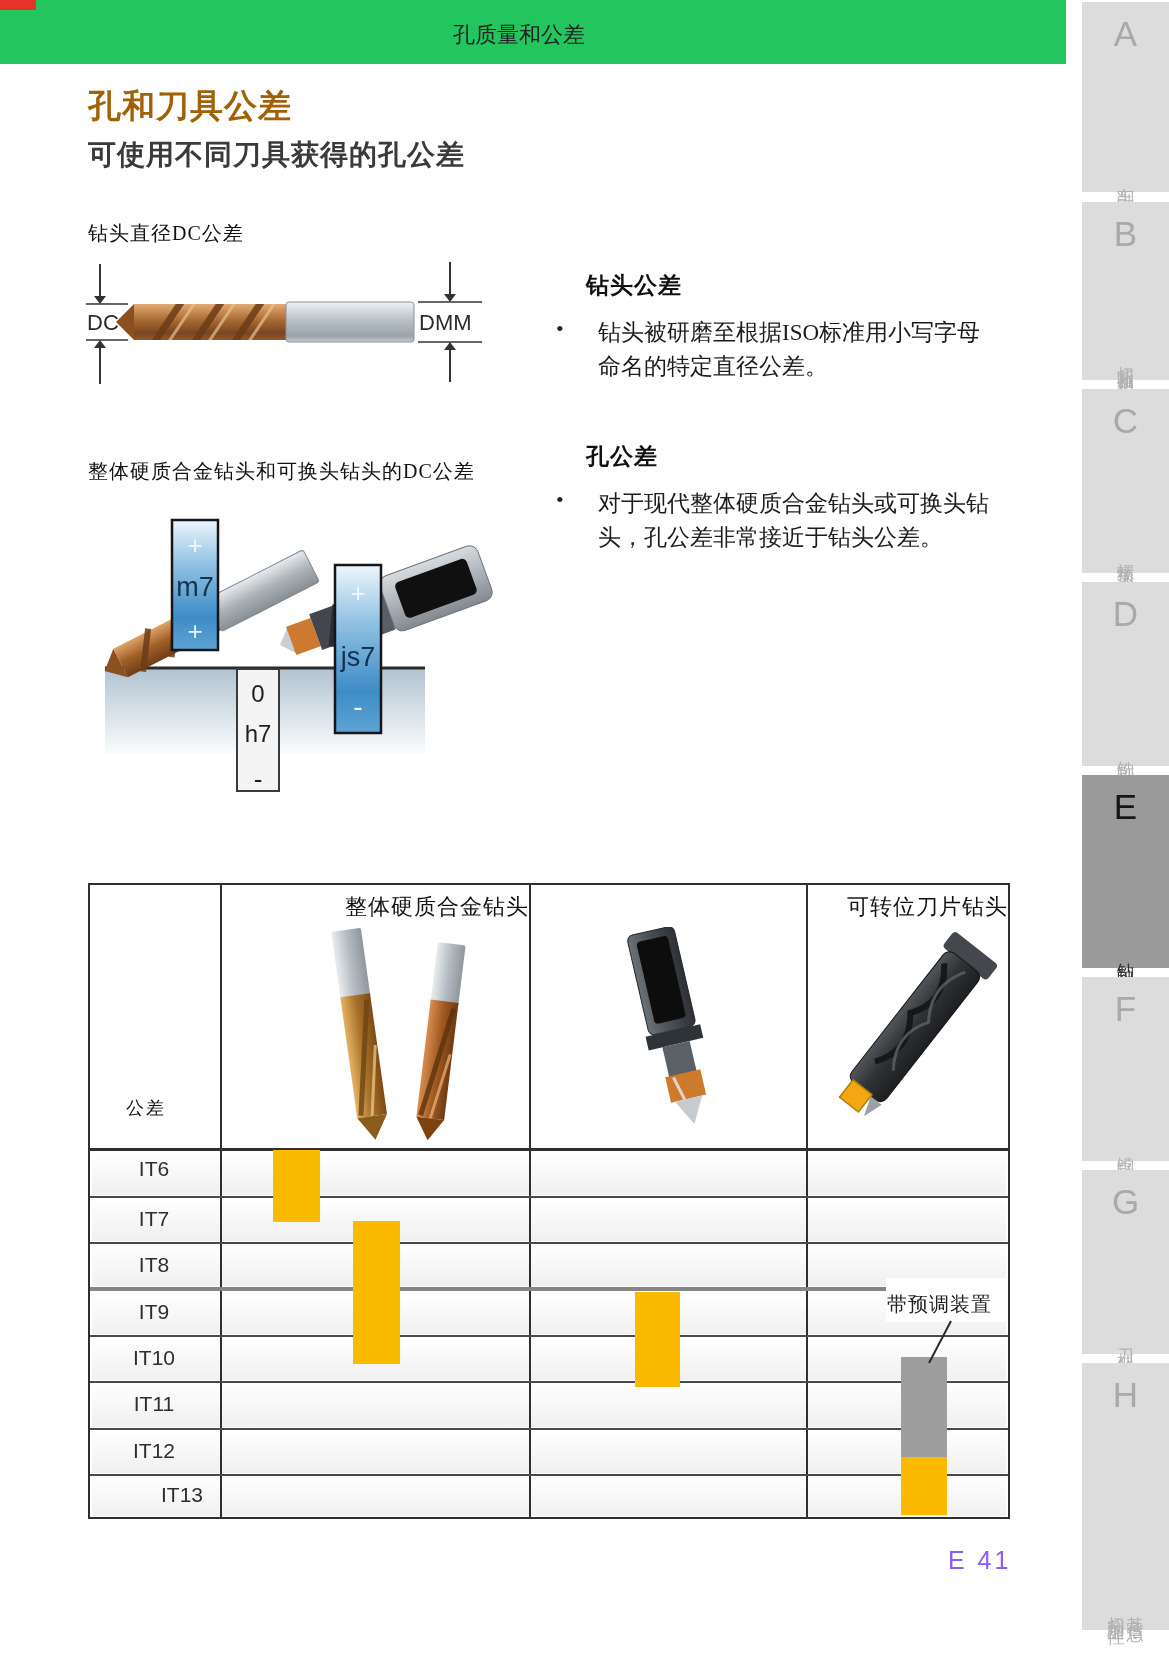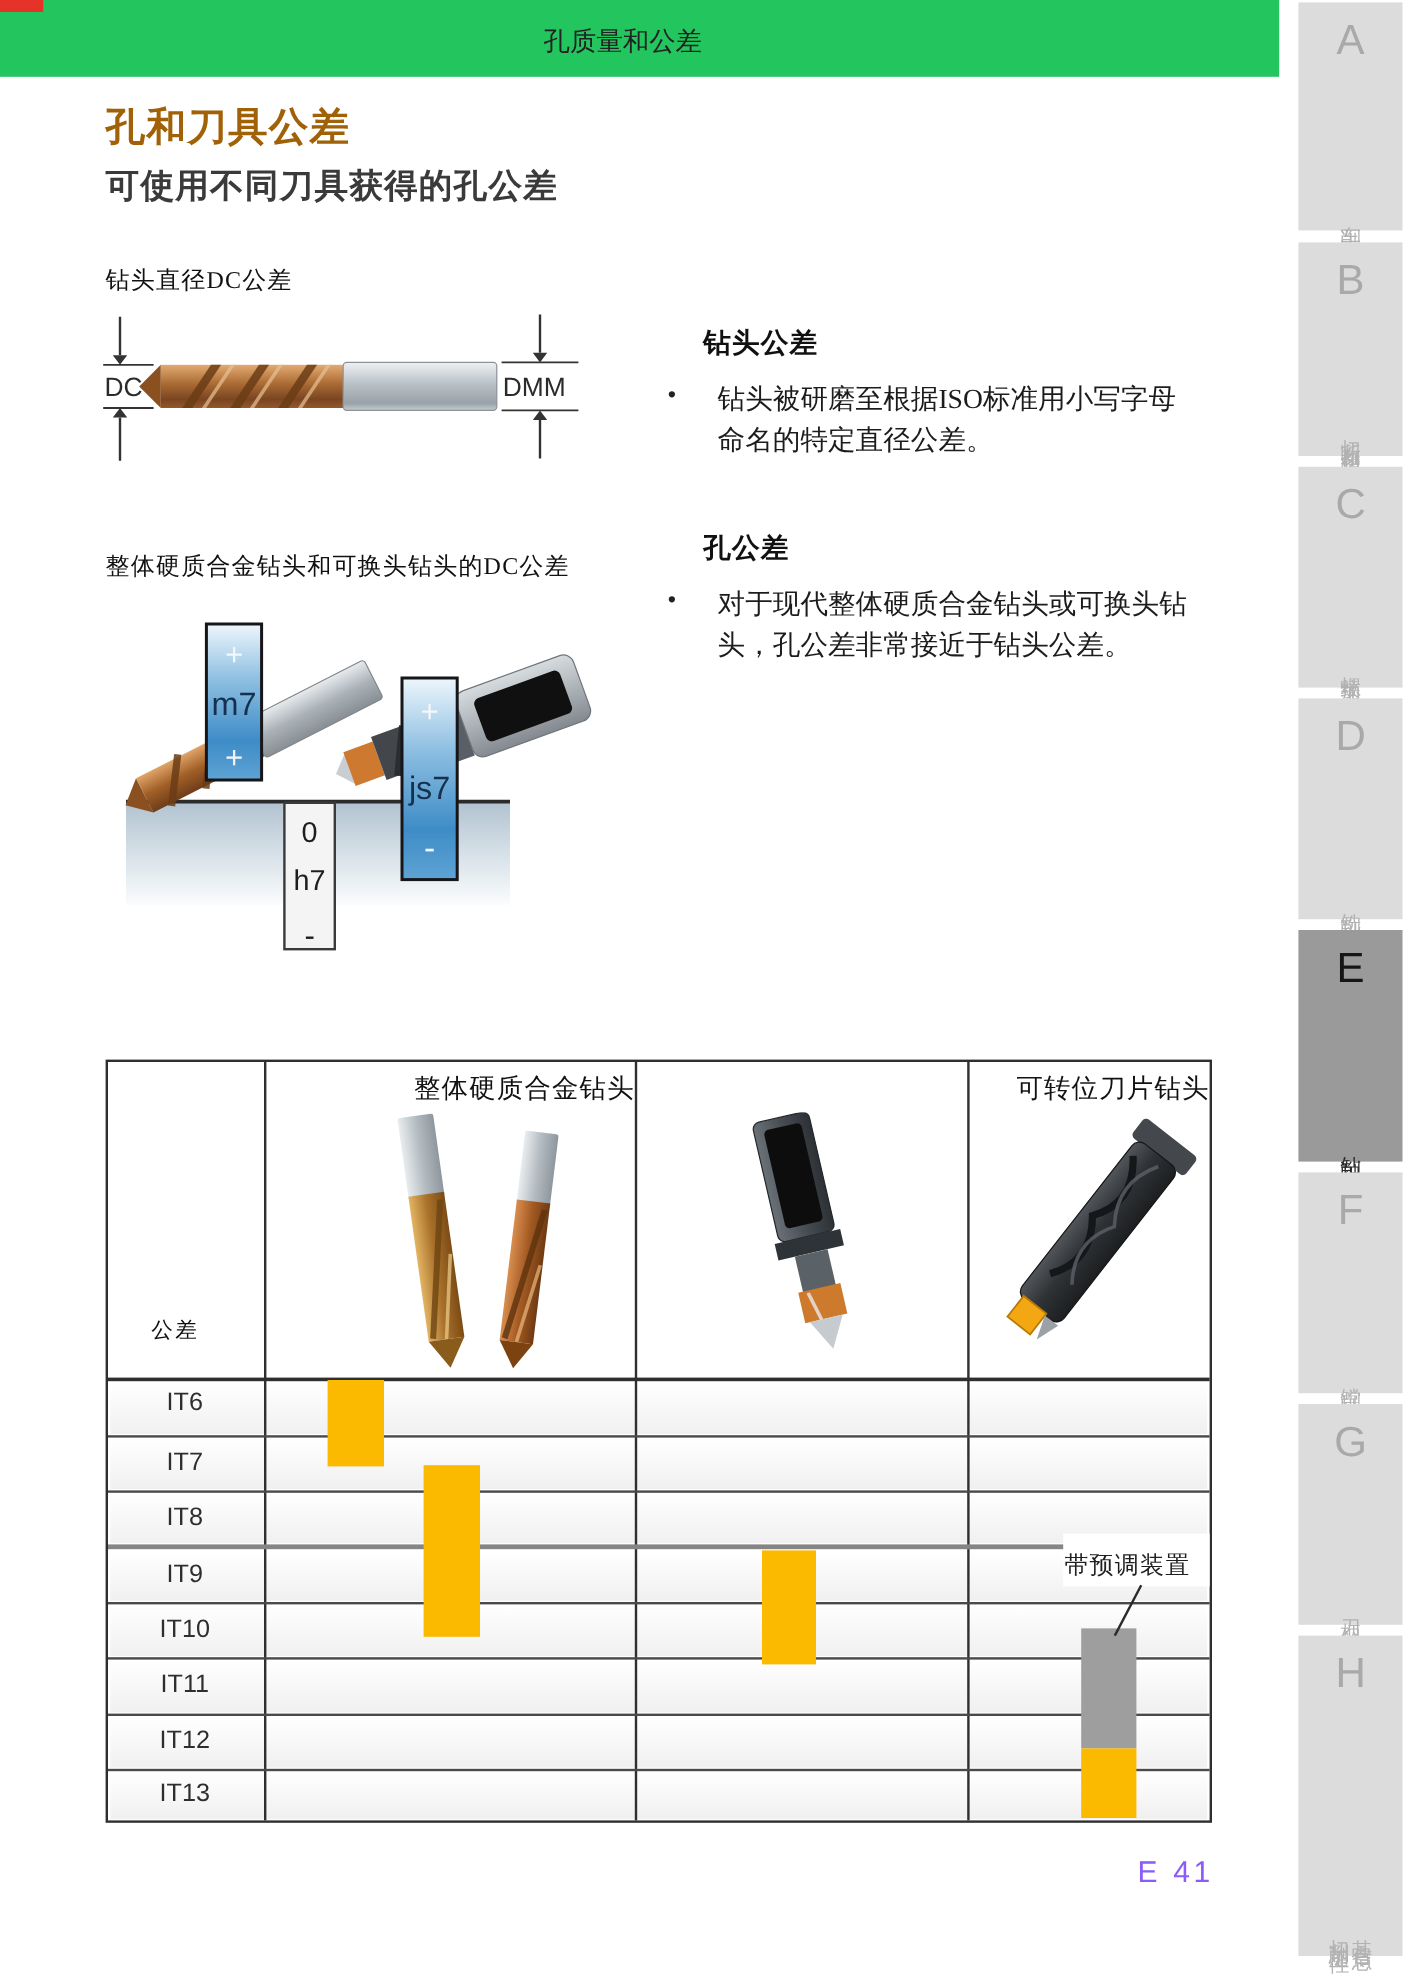--- a/index.html
+++ b/index.html
@@ -333,21 +333,21 @@
       </g>
     </svg>
 
     <div class="itlabel" style="top:269px;text-align:center;">IT6</div>
     <div class="itlabel" style="top:319px;">IT7</div>
     <div class="itlabel" style="top:365px;">IT8</div>
     <div class="itlabel" style="top:412px;">IT9</div>
     <div class="itlabel" style="top:458px;">IT10</div>
     <div class="itlabel" style="top:504px;">IT11</div>
     <div class="itlabel" style="top:551px;">IT12</div>
-    <div class="itlabel" style="top:595px;">IT13</div>
+    <div class="itlabel" style="top:595px;padding-left:28px;">IT13</div>
 
     <div class="bar" style="left:183px;top:265px;height:72px;"></div>
     <div class="bar" style="left:263px;top:336px;height:143px;"></div>
     <div class="bar" style="left:545px;top:407px;width:45px;height:95px;"></div>
     <div class="bar gray" style="left:811px;top:472px;width:46px;height:100px;"></div>
     <div class="bar" style="left:811px;top:572px;width:46px;height:58px;"></div>
 
     <div class="notepatch" style="left:796px;top:393px;width:122px;height:44px;"></div>
     <div class="note" style="left:797px;top:406px;width:122px;">带预调装置</div>
     <svg class="abs" style="left:828px;top:432px;" width="44" height="52" viewBox="0 0 44 52">

